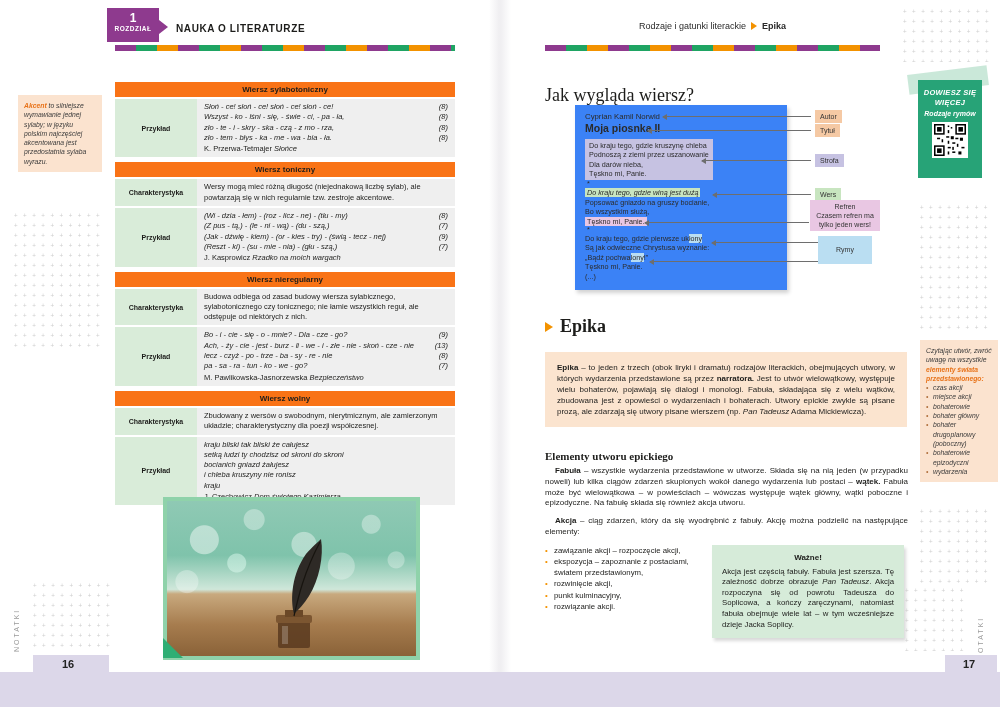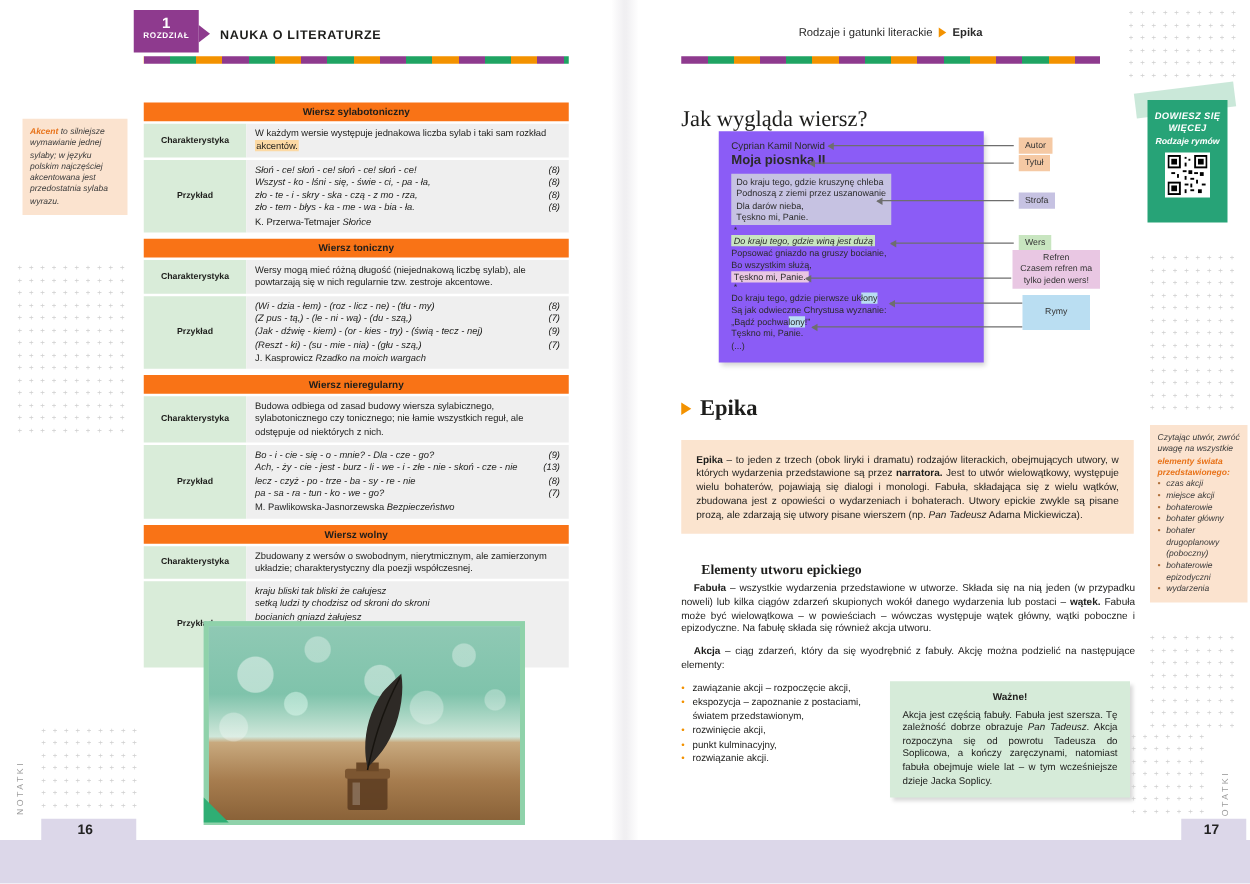--- a/index.html
+++ b/index.html
@@ -66,21 +66,21 @@
     radial-gradient(circle at 70% 42%, rgba(255,255,255,.3) 0 13px, rgba(255,255,255,0) 14px),
     radial-gradient(circle at 28% 40%, rgba(230,255,245,.45) 0 9px, rgba(255,255,255,0) 10px),
     radial-gradient(circle at 92% 38%, rgba(255,255,255,.3) 0 8px, rgba(255,255,255,0) 9px),
     linear-gradient(180deg,#8fc9b4 0%,#7fc3ab 35%,#cfe7da 57%,#c8a97e 60%,#a67c4e 80%,#8a6238 100%);}
   .photo-svg{position:absolute;left:50%;bottom:2px;transform:translateX(-50%);}
   .photo-corner{position:absolute;left:163px;top:638px;width:0;height:0;
                 border-bottom:20px solid #2fae74;border-right:20px solid transparent;}
 
   
   .h-serif1{position:absolute;left:545px;top:85px;font-family:"Liberation Serif",serif;font-weight:normal;font-size:18px;}
-  .poem-panel{position:absolute;left:575px;top:105px;width:212px;height:185px;background:#8b5cf6;
+  .poem-panel{position:absolute;left:575px;top:105px;width:212px;height:185px;background:#3b82f6;
               box-shadow:2px 3px 4px rgba(0,0,0,.18);padding:7px 10px;box-sizing:border-box;
               font-size:7.2px;line-height:9.4px;color:#2b2b2b;}
   .poem-author{font-size:7.8px;}
   .poem-title{font-size:10.5px;font-weight:bold;margin:3px 0 5px;}
   .stanza-purple{display:inline-block;background:#c6c2e2;padding:2px 4px;}
   .sep{line-height:8px;margin-left:2px;}
   .hl-green-line{background:#c8e5c0;padding:0 2px;font-style:italic;}
   .hl-pink-line{background:#e9c7e3;padding:0 2px;}
 
   .tag{position:absolute;font-size:7px;line-height:9px;padding:2px 5px;text-align:center;color:#333;box-sizing:border-box;}
@@ -101,21 +101,21 @@
   .learn-line{font-size:7.5px;line-height:10px;letter-spacing:.3px;}
   .learn-sub{font-size:7px;margin-top:2px;}
   .qr-wrap{width:36px;height:36px;background:#fff;margin:5px auto 0;display:flex;align-items:center;justify-content:center;}
 
   
   .epika-h{position:absolute;left:545px;top:316px;display:flex;align-items:center;gap:7px;}
   .epika-arrow{width:0;height:0;border-left:8px solid #f39200;border-top:5px solid transparent;border-bottom:5px solid transparent;}
   .epika-word{font-family:"Liberation Serif",serif;font-weight:bold;font-size:18px;}
   .defbox{position:absolute;left:545px;top:352px;width:362px;background:#fbe4cf;padding:10px 12px;
           box-sizing:border-box;font-size:8px;line-height:11px;text-align:justify;}
-  .h-serif3{position:absolute;left:545px;top:450px;font-family:"Liberation Serif",serif;font-weight:bold;font-size:11px;margin-left:16px;}
+  .h-serif3{position:absolute;left:545px;top:450px;font-family:"Liberation Serif",serif;font-weight:bold;font-size:11px;}
   .para-block{position:absolute;left:545px;top:466px;width:363px;font-size:8px;line-height:10.8px;text-align:justify;}
   .para{text-indent:10px;margin-bottom:7px;}
   .blist{position:absolute;left:545px;top:546px;width:162px;font-size:7.8px;line-height:10.4px;}
   .blist .li{padding-left:9px;position:relative;margin-bottom:1px;}
   .blist .li::before{content:"•";position:absolute;left:0;color:#f39200;}
   .wazne{position:absolute;left:712px;top:545px;width:192px;background:#d6ebd9;
          box-shadow:2px 3px 3px rgba(0,0,0,.15);padding:8px 10px;box-sizing:border-box;
          font-size:7.8px;line-height:10.6px;text-align:justify;}
   .wazne-title{text-align:center;font-weight:bold;margin-bottom:3px;font-size:8px;}
 
@@ -147,24 +147,20 @@
 
   <div class="note" style="left:18px;top:95px;width:84px;"><span class="orange-b">Akcent</span><span> to silniejsze wymawianie jednej sylaby; w języku polskim najczęściej akcentowana jest przedostatnia sylaba wyrazu.</span></div>
 
   <div class="dots" style="left:14px;top:210px;width:92px;height:138px;">++++++++++++++++++++++++++++++++++++++++++++++++++++++++++++++++++++++++++++++++++++++++++++++++++++++++++++++++++++++++++++++++++++++++++++++++++++++++++++++++++++++++++++++++++++++++++++++++++++++++++++++++++++++++++++++++++++++++++++++++++++++++++++++++++++++++++++++++++++++++++++++++++++++++++++++++++++++++++++++++++++++++++++++++++++++++++++++++++++++++++++++++++++++++++++++++++++++++++++++++++++++++++++++++++++++++++++++++++++++++++++++++++++++++++++++++++++++++++++++++++++++++++++++++++++++++++++++++++++++++++++++++++++++++++++++++++++++++++++++++++++++++++++++++++++++++++++++++++++++++++++++++++++++++++++++++++++++++++++++++++++++++++++++++++++++++++++++++++++++++++++++++++++++++++++++++++++++++++++++++++++++++++++++++++++++++++++++++++++++++++++++++++++++++++++++++++++++++++++++++++++++++++++++++++++++++++++++++++++++++++++++++++++++++++++++++++++++++++++++++++++++++++++++++++++++++++++++++++++++++++++++++++++++++++++++++++++++++++++++++++++++++++++++++++++++++++++++++++++++++++++++++++++++++++++++++++++++++++++++++++++++++++++++++++++++++++++++++++++++++++++++++++++++++++++++++++++++++++++++++++++++++++++++++++++++++++++++++++++++++++++++++++++++++++++++++++++++++++++++++</div>
   <div class="dots" style="left:33px;top:580px;width:82px;height:72px;">++++++++++++++++++++++++++++++++++++++++++++++++++++++++++++++++++++++++++++++++++++++++++++++++++++++++++++++++++++++++++++++++++++++++++++++++++++++++++++++++++++++++++++++++++++++++++++++++++++++++++++++++++++++++++++++++++++++++++++++++++++++++++++++++++++++++++++++++++++++++++++++++++++++++++++++++++++++++++++++++++++++++++++++++++++++++++++++++++++++++++++++++++++++++++++++++++++++++++++++++++++++++++++++++++++++++++++++++++++++++++++++++++++++++++++++++++++++++++++++++++++++++++++++++++++++++++++++++++++++++++++++++++++++++++++++++++++++++++++++++++++++++++++++++++++++++++++++++++++++++++++++++++++++++++++++++++++++++++++++++++++++++++++++++++++++++++++++++++++++++++++++++++++++++++++++++++++++++++++++++++++++++++++++++++++++++++++++++++++++++++++++++++++++++++++++++++++++++++++++++++++++++++++++++++++++++++++++++++++++++++++++++++++++++++++++++++++++++++++++++++++++++++++++++++++++++++++++++++++++++++++++++++++++++++++++++++++++++++++++++++++++++++++++++++++++++++++++++++++++++++++++++++++++++++++++++++++++++++++++++++++++++++++++++++++++++++++++++++++++++++++++++++++++++++++++++++++++++++++++++++++++++++++++++++++++++++++++++++++++++++++++++++++++++++++++++++++++++++++++++</div>
 
   <div class="tables">
 
     <div class="vtable">
       <div class="vtable-title">Wiersz sylabotoniczny</div>
-      <div class="vrow">
-        <div class="vlabel">Charakterystyka</div>
-        <div class="vcontent"><span>W każdym wersie występuje jednakowa liczba sylab i taki sam rozkład </span><span class="hl-orange">akcentów.</span></div>
-      </div>
       <div class="vrow">
         <div class="vlabel">Przykład</div>
         <div class="vcontent">
           <div class="ex-line">
               <span>Słoń - ce! słoń - ce! słoń - ce! słoń - ce!</span>
               <span class="ex-count">(8)</span>
             </div>
           <div class="ex-line">
               <span>Wszyst - ko - lśni - się, - świe - ci, - pa - ła,</span>
               <span class="ex-count">(8)</span>

